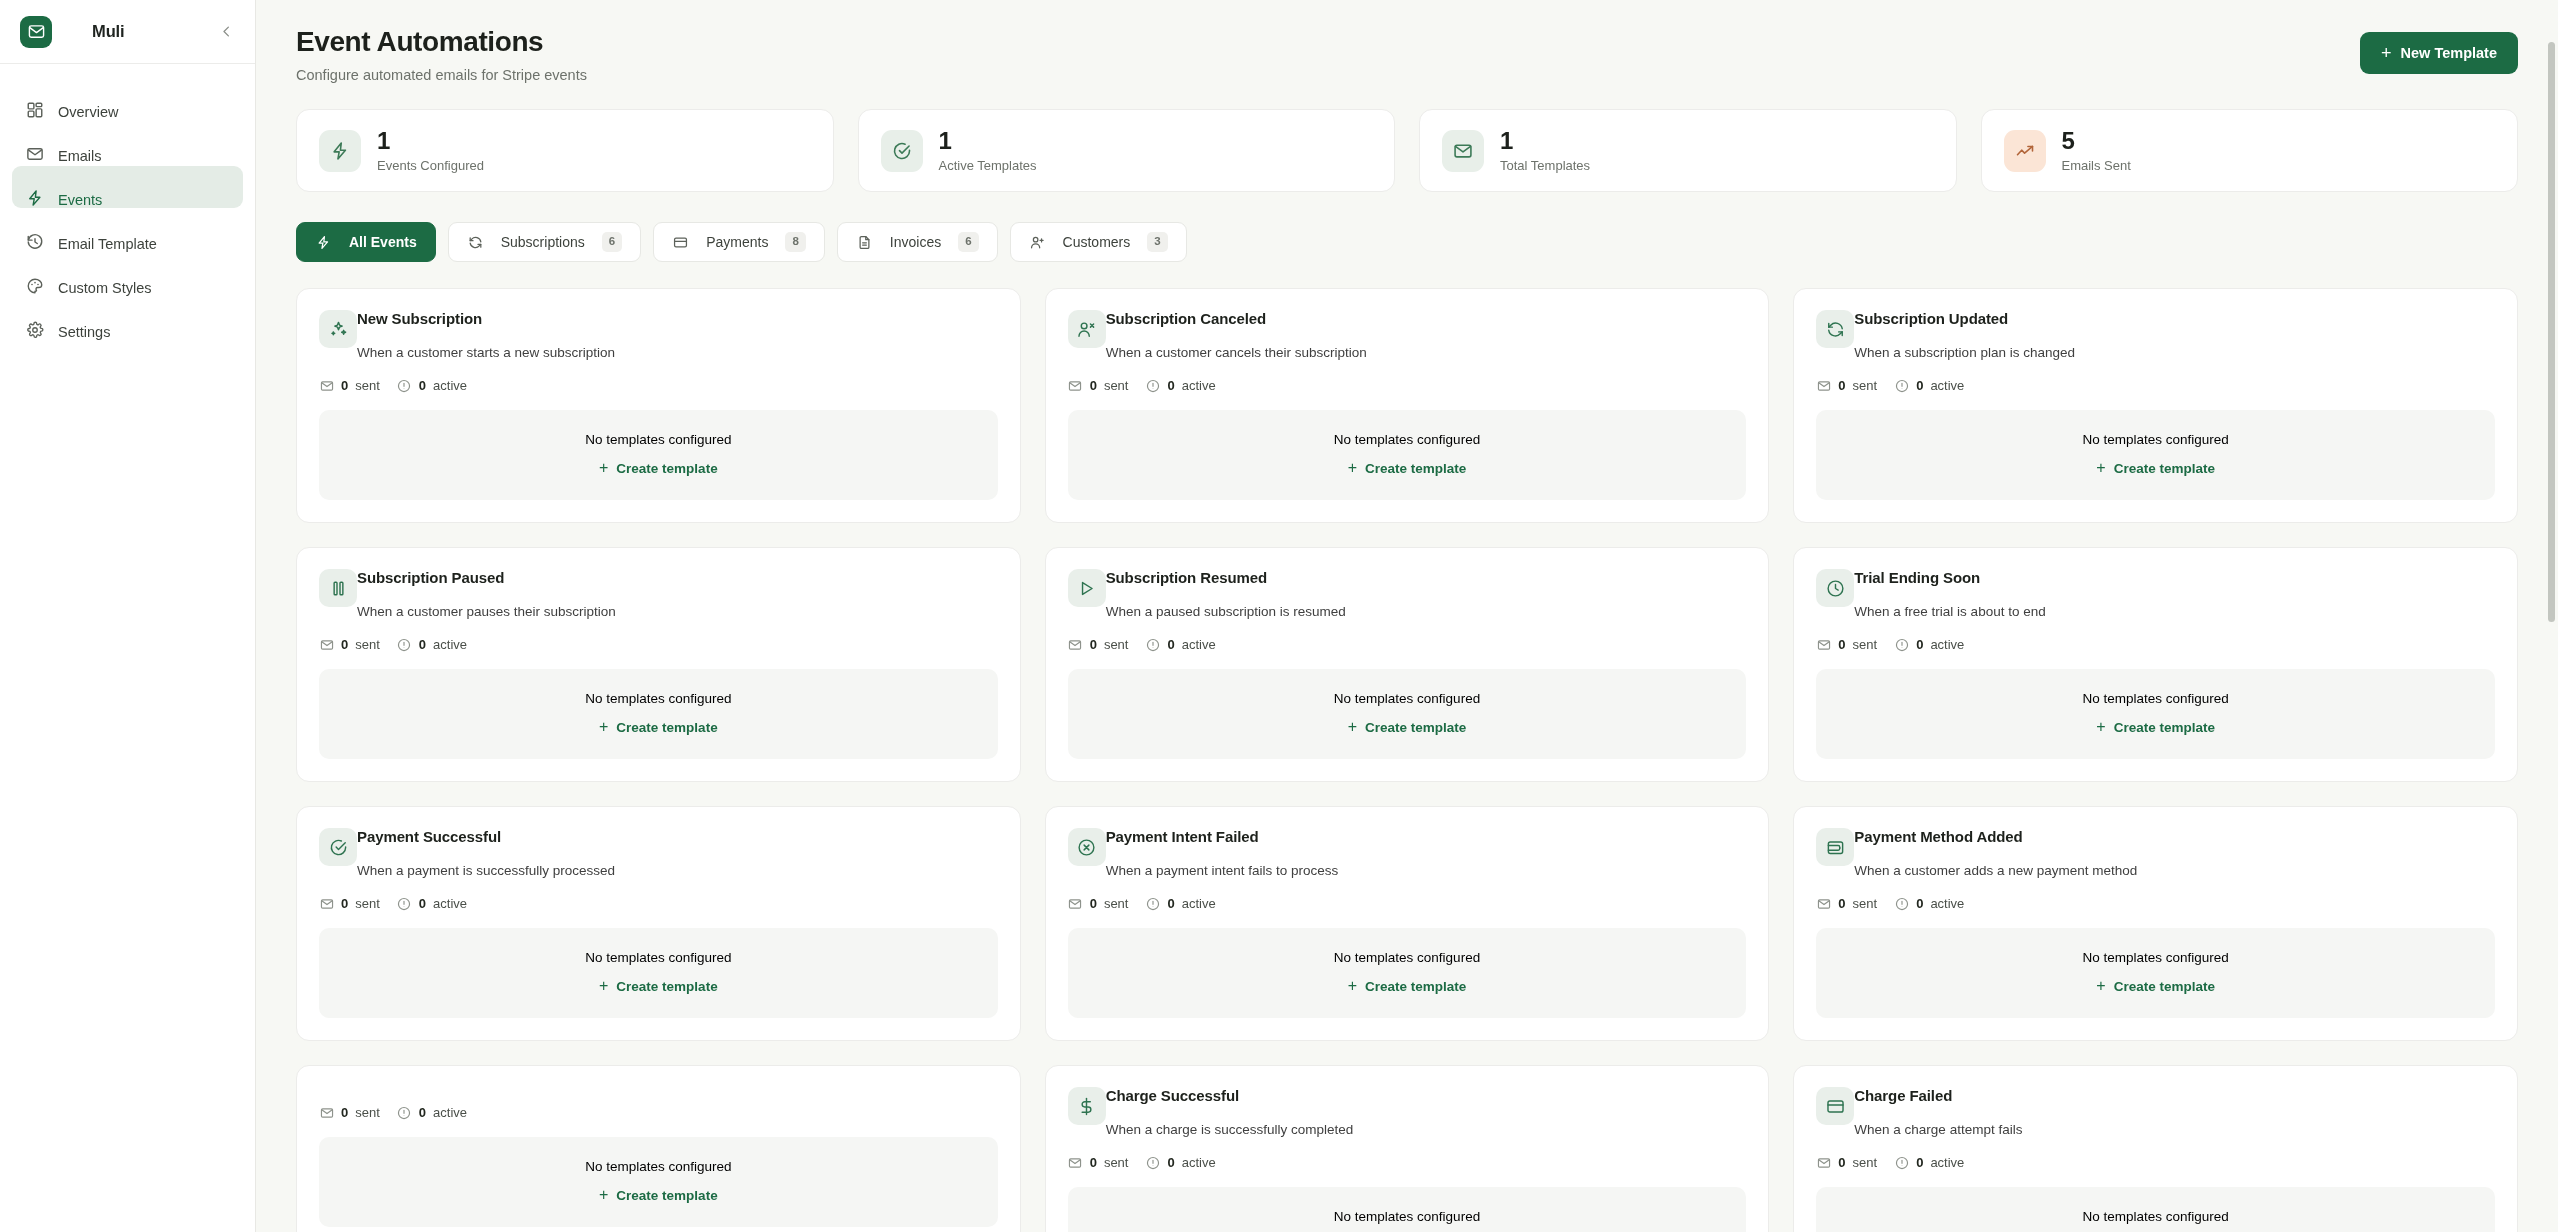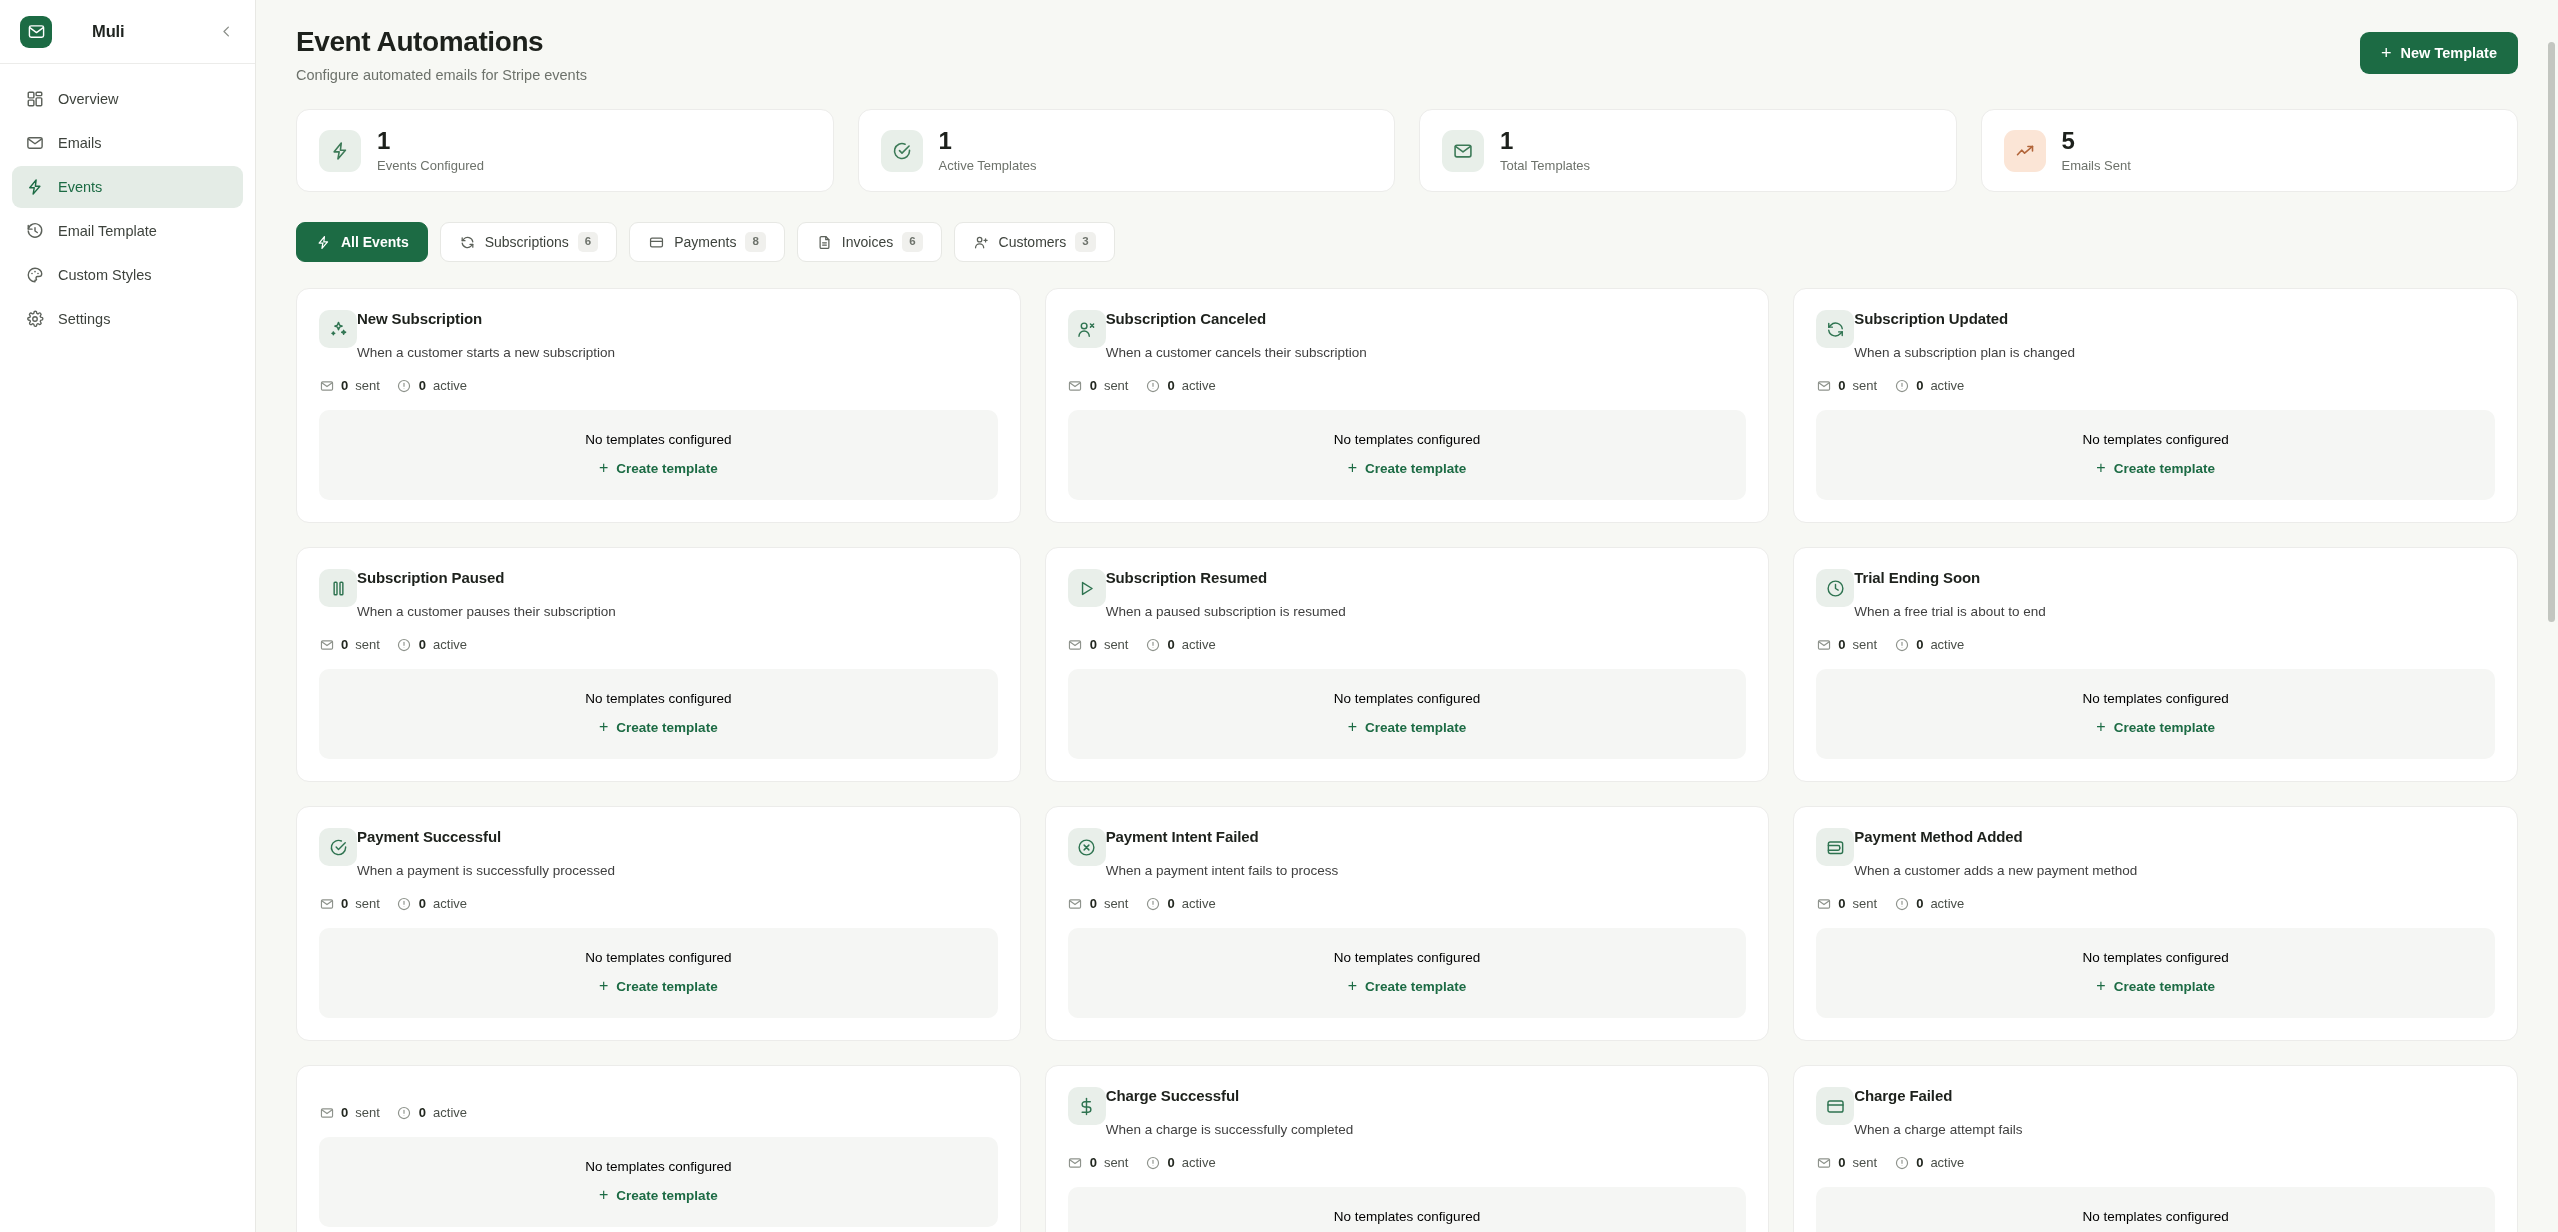--- a/index.html
+++ b/index.html
@@ -37,21 +37,21 @@
     letter-spacing: -0.1px;
   }
   .collapse-btn {
     margin-left: auto;
     width: 22px; height: 22px;
     display: flex; align-items: center; justify-content: center;
     color: #8b8f89; cursor: pointer;
   }
   .nav { padding: 14px 12px 0 12px; display: flex; flex-direction: column; gap: 2px; }
   .nav-item {
-    display: flex; align-items: center; gap: 13px;
+    display: flex; align-items: flex-end; gap: 13px;
     height: 42px; padding: 0 13px;
     border-radius: 9px;
     color: #3d423c; font-size: 14.5px;
     cursor: pointer;
   }
   .nav-item .nav-ico { width: 20px; height: 20px; flex: 0 0 20px; display:flex; align-items:center; justify-content:center; color:#5c615a; }
   .nav-item.active { background: #e4ece6; color: #1c6b44; font-weight: 500; }
   .nav-item.active .nav-ico { color: #1c6b44; }
 
   
@@ -89,21 +89,21 @@
     display: flex; align-items: center; justify-content: center;
     background: #e8efe9; color: #3c7a57;
   }
   .stat-ico.warm { background: #fbe5d6; color: #b2653a; }
   .stat-value { font-size: 24px; font-weight: 700; color: #1d211c; line-height: 1.05; }
   .stat-label { font-size: 13px; color: #6d726b; margin-top: 4px; }
 
   
   .filters { display: flex; gap: 12px; margin-top: 30px; }
   .filter-chip {
-    display: flex; align-items: center; gap: 9px;
+    display: flex; align-items: center; gap: 17px;
     height: 40px; padding: 0 18px;
     background: #ffffff; border: 1px solid #e7e8e4; border-radius: 9px;
     font-size: 14px; color: #3d423c; cursor: pointer; white-space: nowrap;
   }
   .filter-chip .chip-ico { width: 17px; height: 17px; display:flex; align-items:center; justify-content:center; color:#5c615a; flex:0 0 17px;}
   .filter-chip.active { background: #1c6b44; border-color: #1c6b44; color: #ffffff; font-weight: 600; }
   .filter-chip.active .chip-ico { color: #ffffff; }
   .chip-count {
     background: #f0f0ed; color: #6d726b;
     border-radius: 5px; font-size: 11.5px; font-weight: 600;

